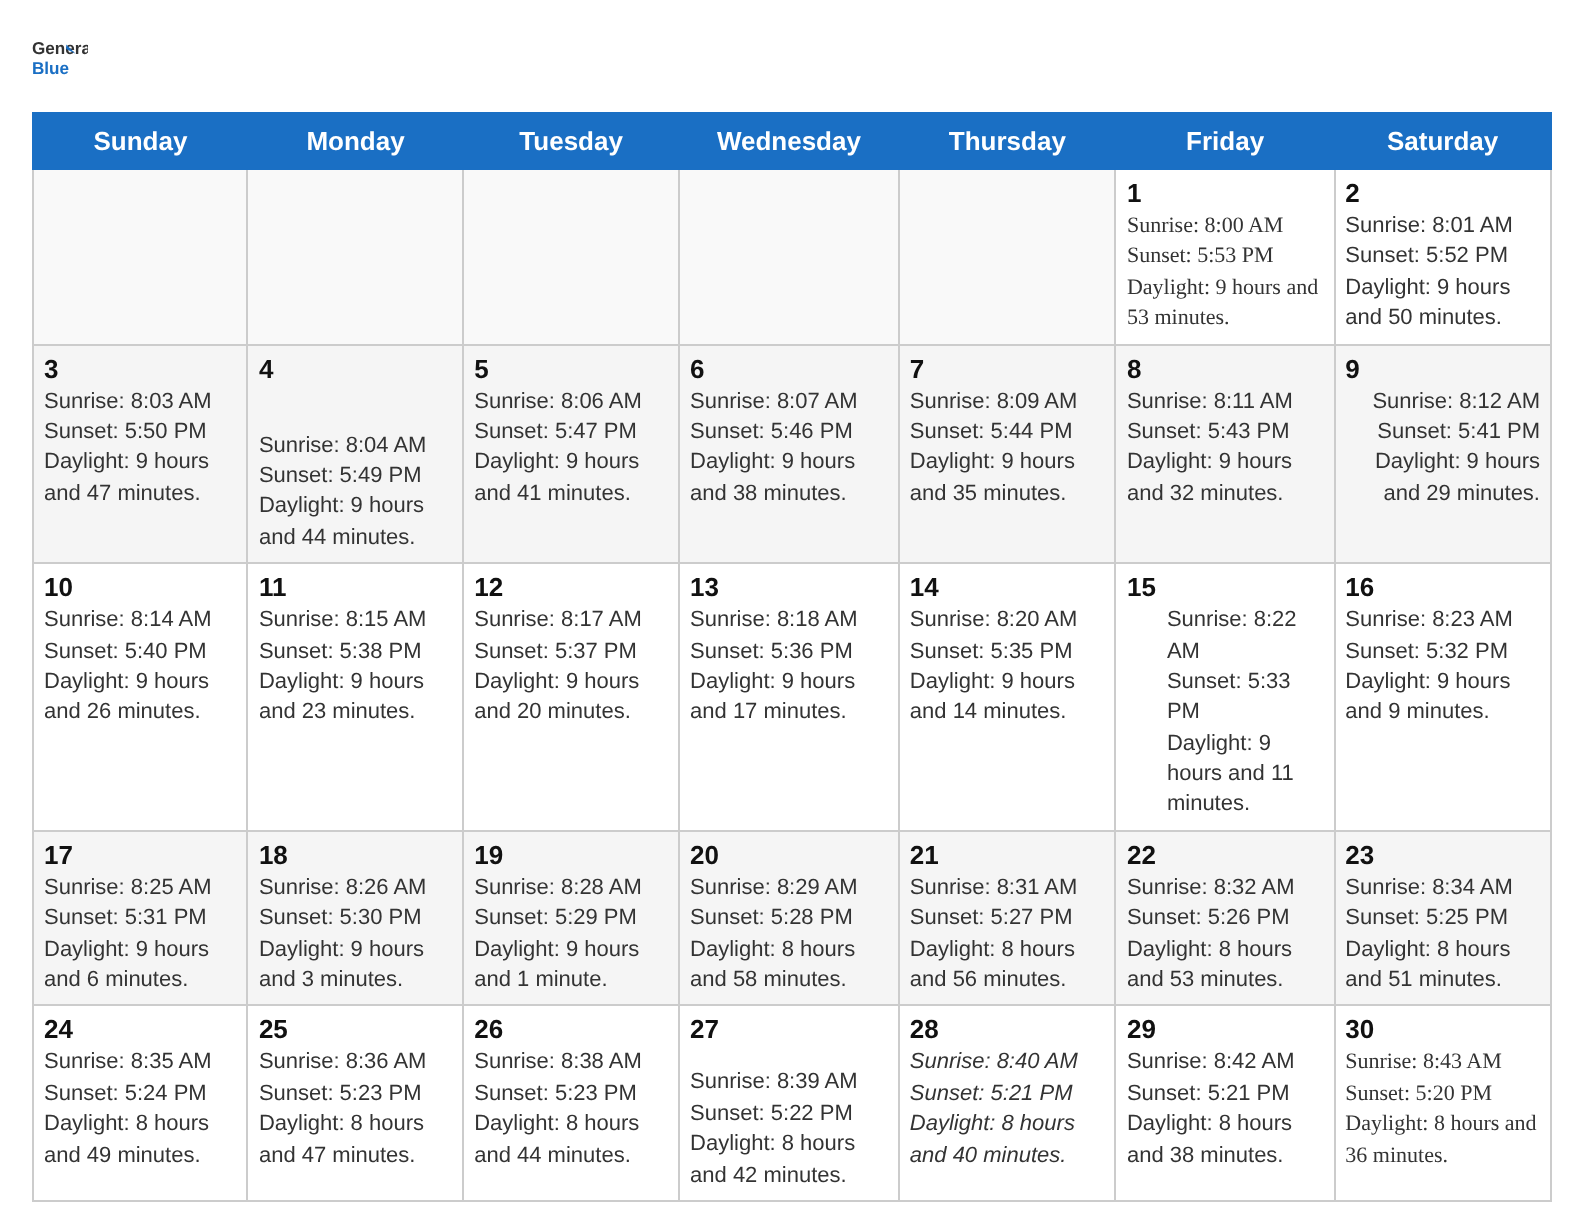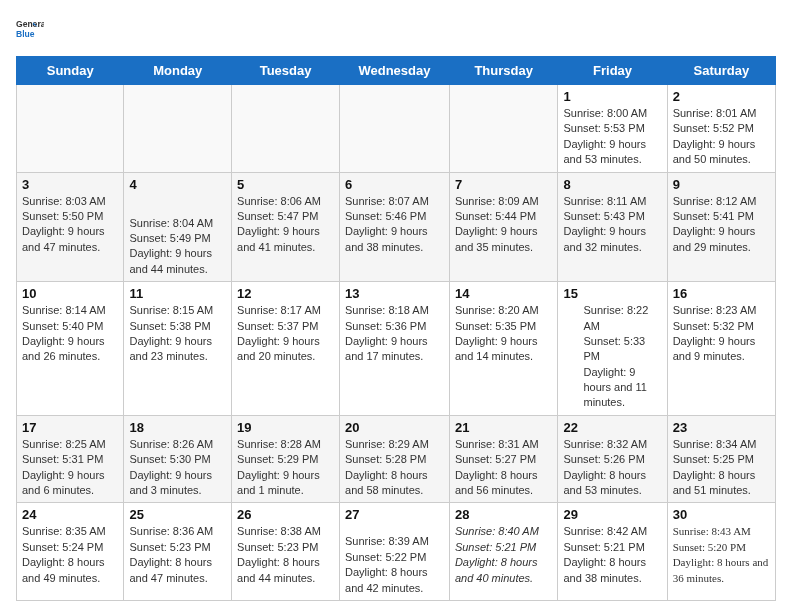--- a/index.html
+++ b/index.html
@@ -109,21 +109,21 @@
   </thead>
   <tbody id="calendar-body">
   <tr>
         <td class="empty"></td>
         <td class="empty"></td>
         <td class="empty"></td>
         <td class="empty"></td>
         <td class="empty"></td>
         <td>
           <div class="day-number">1</div>
-          <div class="day-info" style="white-space: pre-line;">Sunrise: 8:00 AM
+          <div class="day-info" style="white-space: pre-line; font-family: Liberation Serif, serif;">Sunrise: 8:00 AM
 Sunset: 5:53 PM
 Daylight: 9 hours and 53 minutes.</div>
         </td>
         <td>
           <div class="day-number">2</div>
           <div class="day-info" style="white-space: pre-line;">Sunrise: 8:01 AM
 Sunset: 5:52 PM
 Daylight: 9 hours and 50 minutes.</div>
         </td>
       </tr>
@@ -159,21 +159,21 @@
 Daylight: 9 hours and 35 minutes.</div>
         </td>
         <td>
           <div class="day-number">8</div>
           <div class="day-info" style="white-space: pre-line;">Sunrise: 8:11 AM
 Sunset: 5:43 PM
 Daylight: 9 hours and 32 minutes.</div>
         </td>
         <td>
           <div class="day-number">9</div>
-          <div class="day-info" style="white-space: pre-line;">Sunrise: 8:12 AM
+          <div class="day-info" style="white-space: pre-line; text-align: right;">Sunrise: 8:12 AM
 Sunset: 5:41 PM
 Daylight: 9 hours and 29 minutes.</div>
         </td>
       </tr>
       <tr>
         <td>
           <div class="day-number">10</div>
           <div class="day-info" style="white-space: pre-line;">Sunrise: 8:14 AM
 Sunset: 5:40 PM
 Daylight: 9 hours and 26 minutes.</div>

